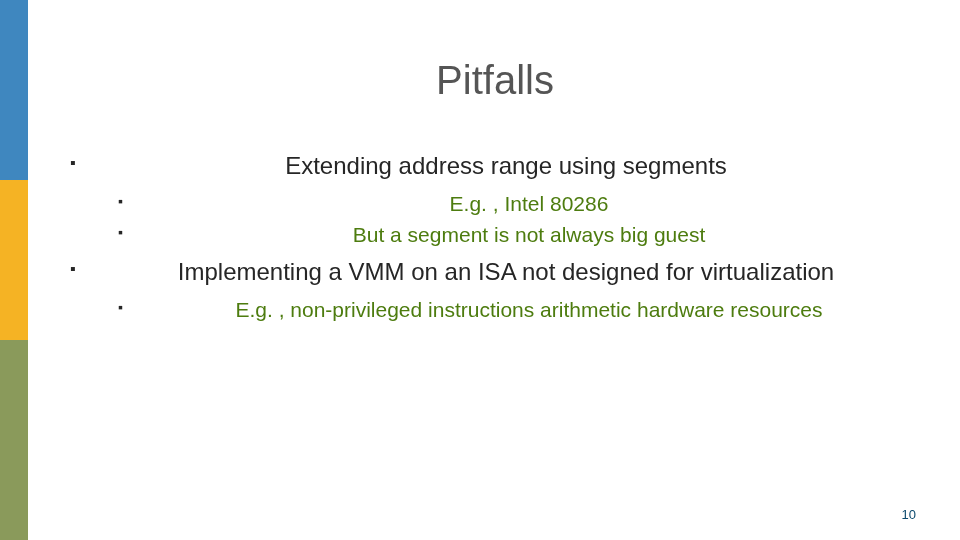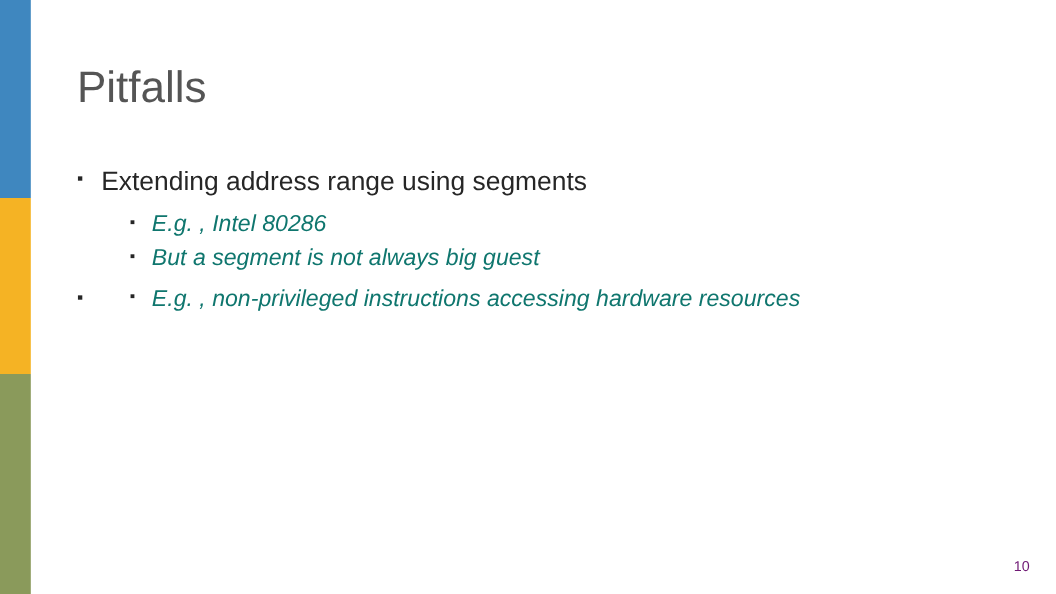--- a/index.html
+++ b/index.html
@@ -1,30 +1,30 @@
 <!DOCTYPE html>
 <html><head>
 <meta charset="utf-8">
 <style>
-  * { margin: 0; padding: 0; box-sizing: border-box; }
+  * { margin: 0; padding: 0; box-sizing: border-box; text-align: center; }
   html, body { width: 960px; height: 540px; overflow: hidden; font-family: Arial, Helvetica, sans-serif; background: #fff; }
   .slide { position: relative; width: 960px; height: 540px; }
   .sidebar { position: absolute; left: 0; top: 0; width: 28px; height: 540px; }
   .sb-blue  { position: absolute; left: 0; top: 0;   width: 28px; height: 180px; background: #3f87bf; }
   .sb-gold  { position: absolute; left: 0; top: 180px; width: 28px; height: 160px; background: #f5b324; }
   .sb-olive { position: absolute; left: 0; top: 340px; width: 28px; height: 200px; background: #8a9a5b; }
   .content { position: absolute; left: 70px; top: 58px; right: 40px; }
   .title { font-size: 40px; color: #555; font-weight: 400; margin-bottom: 48px; }
   .lvl1 { list-style: none; padding-left: 0; margin-top: 48px; }
   .lvl1 > li { position: relative; padding-left: 22px; font-size: 24px; color: #262626; margin-bottom: 8px; line-height: 1.25; }
   .lvl1 > li::before { content: "▪"; position: absolute; left: 0; top: 2px; font-size: 16px; color: #262626; }
   .lvl2 { list-style: none; padding-left: 26px; margin-top: 10px; margin-bottom: 6px; }
-  .lvl2 > li { position: relative; padding-left: 20px; font-size: 21px; color: #0f766e; margin-bottom: 4px; line-height: 1.28; font-style: italic; }
+  .lvl2 > li { position: relative; padding-left: 20px; font-size: 21px; color: #4d7c0f; margin-bottom: 4px; line-height: 1.28; }
   .lvl2 > li::before { content: "▪"; position: absolute; left: 0; top: 2px; font-size: 14px; color: #262626; }
-  .pagenum { position: absolute; right: 24px; bottom: 18px; font-size: 13px; color: #701a75; }
+  .pagenum { position: absolute; right: 44px; bottom: 18px; font-size: 13px; color: #0c4a6e; }
 </style>
 </head>
 <body>
 
 <div class="slide">
 
   <div class="sidebar">
     <div class="sb-blue"></div>
     <div class="sb-gold"></div>
     <div class="sb-olive"></div>
@@ -35,21 +35,22 @@
 
     <ul class="lvl1">
       <li>
         <span>Extending address range using segments</span>
         <ul class="lvl2">
           <li><span>E.g. , Intel 80286</span></li>
           <li><span>But a segment is not always big guest</span></li>
         </ul>
       </li>
       <li>
+        <span>Implementing a VMM on an ISA not designed for virtualization</span>
         <ul class="lvl2">
-          <li><span>E.g. , non-privileged instructions accessing hardware resources</span></li>
+          <li><span>E.g. , non-privileged instructions arithmetic hardware resources</span></li>
         </ul>
       </li>
     </ul>
   </div>
 
   <div class="pagenum">10</div>
 </div>
 
 </body></html>

